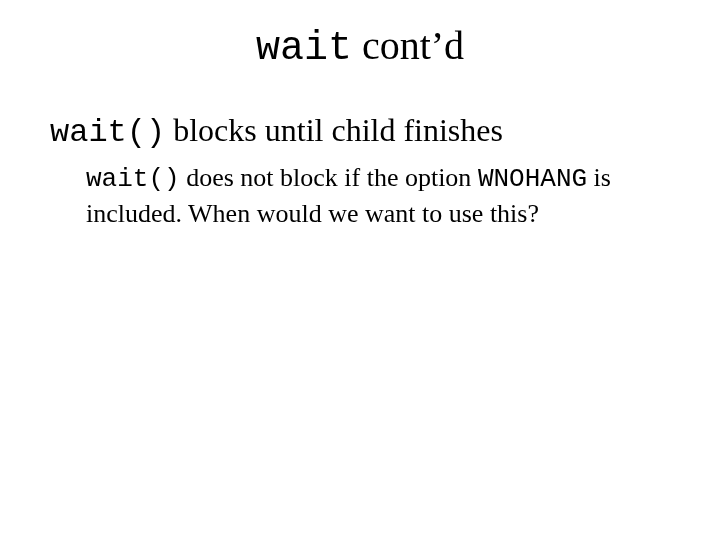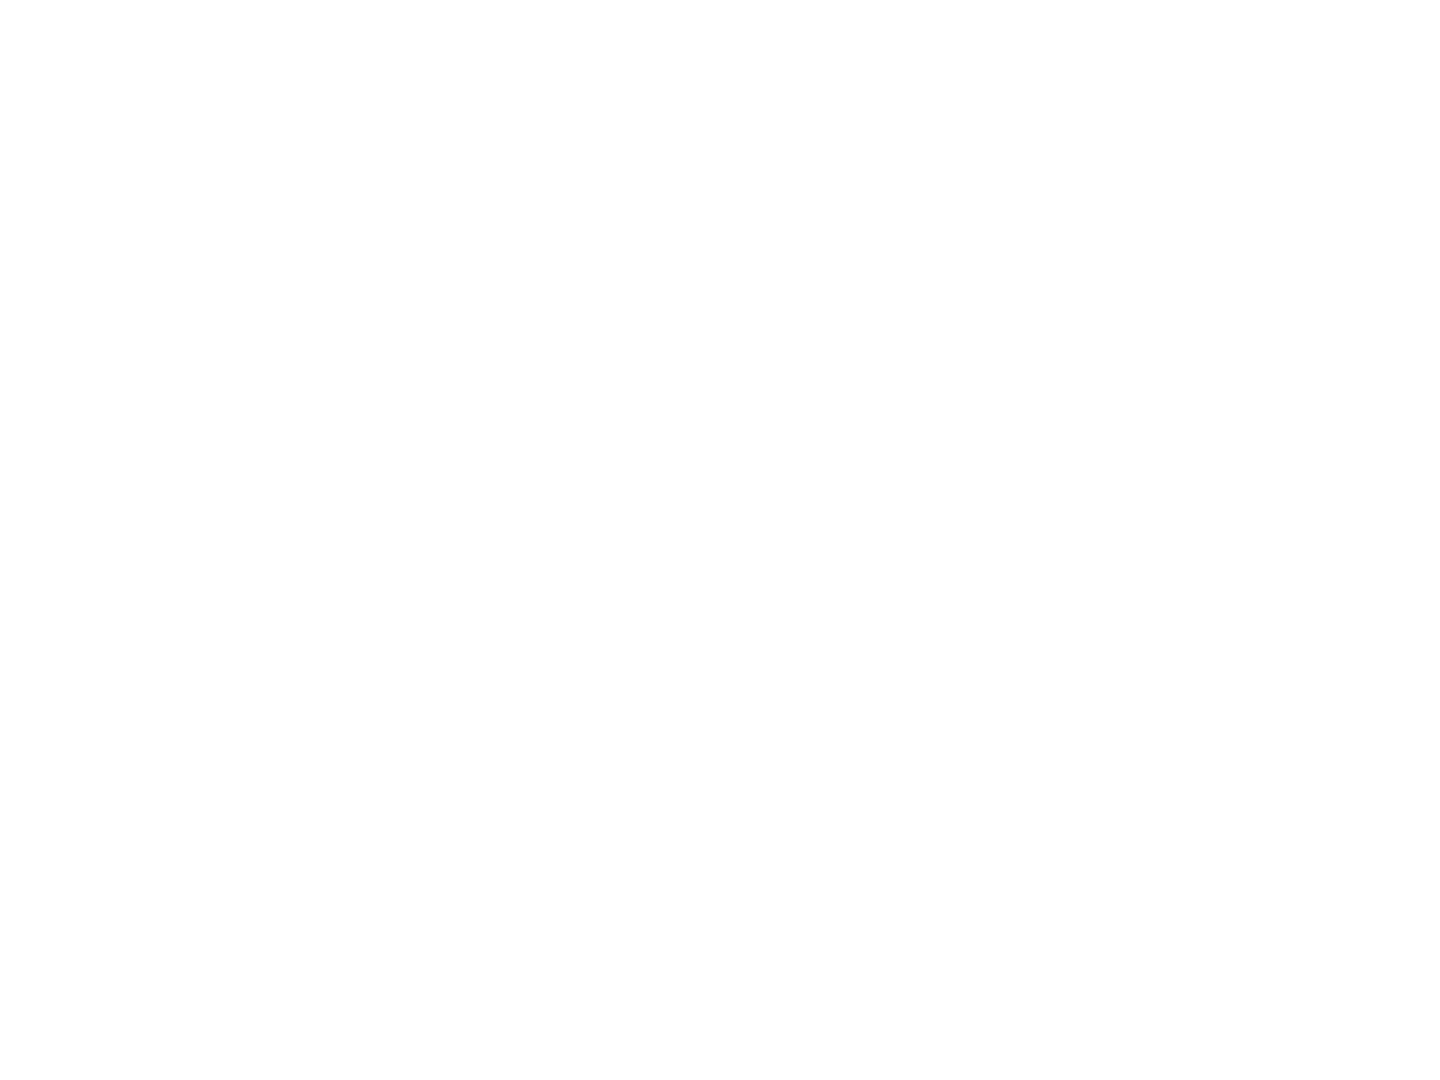--- a/index.html
+++ b/index.html
@@ -47,21 +47,30 @@
   .line2 {
     font-size: 32px;
     line-height: 1.25;
   }
 </style>
 </head>
 <body>
 
 <div class="slide">
 
+  <div class="title">
+    <span class="mono">wait</span><span> cont’d</span>
+  </div>
 
   <div class="body">
 
+    <div class="line1">
+      <span class="mono">wait()</span><span> blocks until child finishes</span>
+    </div>
 
+    <div class="sub">
+      <span class="mono">wait()</span><span> does not block if the option </span><span class="mono">WNOHANG</span><span> is included.  When would we want to use this?</span>
+    </div>
 
 
   </div>
 
 </div>
 
 </body></html>

